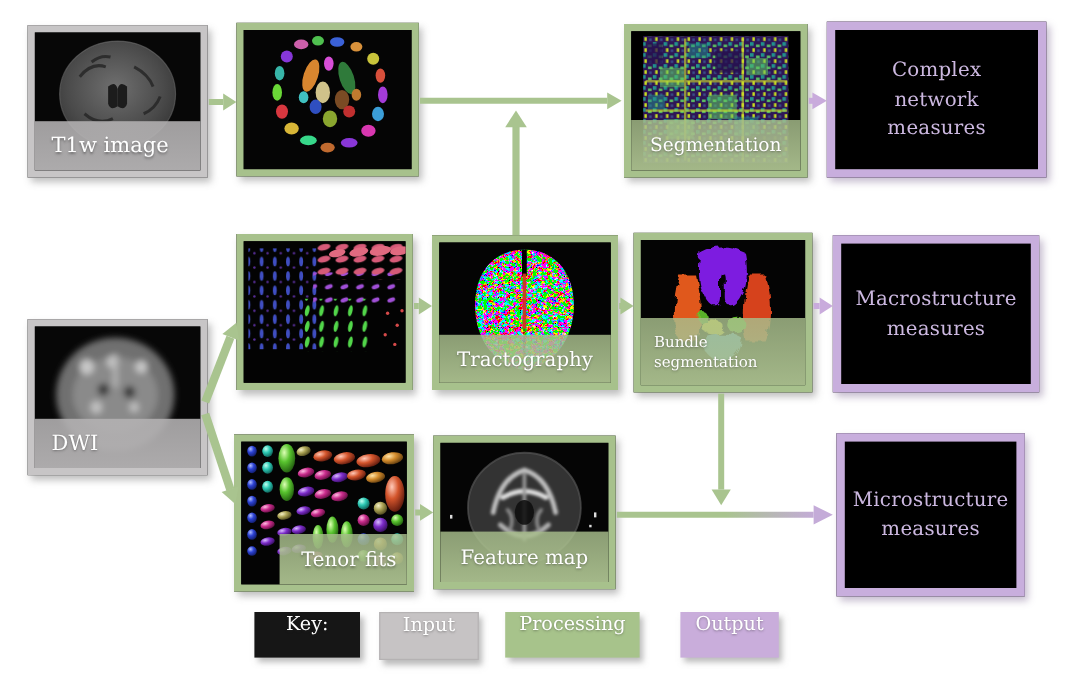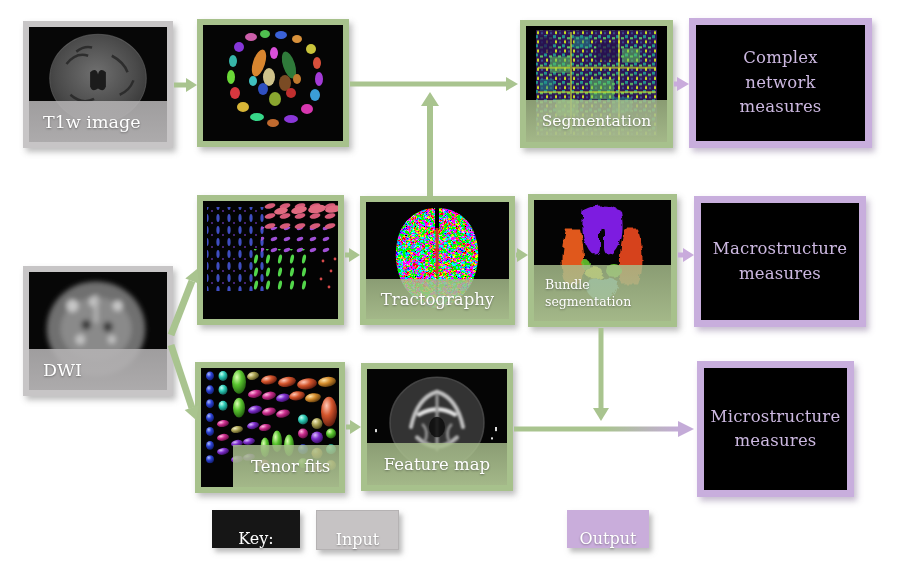--- a/index.html
+++ b/index.html
@@ -10,21 +10,21 @@
   .frame.input{border-color:#c7c5c6;}
   .frame.output{border:7px solid #c8aedd;display:flex;align-items:center;justify-content:center;
                 text-align:center;box-shadow:3px 4px 6px rgba(130,110,150,.45);}
   .img{position:absolute;left:0;top:0;width:100%;height:100%;display:block;}
   .band{position:absolute;left:0;right:0;bottom:0;display:flex;align-items:center;z-index:3;}
   .band.green{background:linear-gradient(rgba(168,190,140,.82),rgba(170,191,142,.96));}
   .band.gray{background:linear-gradient(rgba(180,178,179,.88),rgba(178,176,177,.97));}
   .band.center{justify-content:center;}
   .band span{color:#fff;text-shadow:0 1px 2px rgba(40,40,40,.45);white-space:pre-line;}
   .out-label{color:#ccb8e0;font-size:16.5px;line-height:1.48;letter-spacing:.2px;}
-  .keybox{position:absolute;display:flex;align-items:flex-end;justify-content:center;
+  .keybox{position:absolute;display:flex;align-items:flex-start;justify-content:center;
           color:#fff;font-size:16px;text-shadow:0 1px 2px rgba(40,40,40,.4);
           box-shadow:3px 4px 5px rgba(120,120,120,.5);}
   svg.arrows{position:absolute;left:0;top:0;z-index:5;pointer-events:none;}
 </style>
 </head>
 <body>
 
 <div class="canvas">
 
   <div class="node frame input" style="left:23px;top:21px;width:150px;height:127px;">
@@ -391,20 +391,23 @@
   <div class="node frame output" style="left:697px;top:361px;width:157px;height:136px;">
     <div class="out-label" style="max-width:150px;">Microstructure measures</div>
   </div>
 
   <div class="keybox" style="left:212px;top:510px;width:88px;height:38px;background:#161616;">
     <span>Key:</span>
   </div>
   <div class="keybox" style="left:316px;top:510px;width:81px;height:38px;background:#c6c3c4;border:1px solid #b5b2b3;">
     <span>Input</span>
   </div>
+  <div class="keybox" style="left:421px;top:510px;width:112px;height:38px;background:#a7c38b;">
+    <span>Processing</span>
+  </div>
   <div class="keybox" style="left:567px;top:510px;width:82px;height:38px;background:#c9addb;">
     <span>Output</span>
   </div>
 
   <svg class="arrows" width="900" height="563" viewBox="0 0 900 563">
     <defs>
       <linearGradient id="g2p" x1="514" y1="0" x2="694" y2="0" gradientUnits="userSpaceOnUse">
         <stop offset="0" stop-color="#a9c48f"></stop>
           <stop offset="0.5" stop-color="#a9c48f"></stop>
           <stop offset="0.92" stop-color="#c4abd8"></stop>

